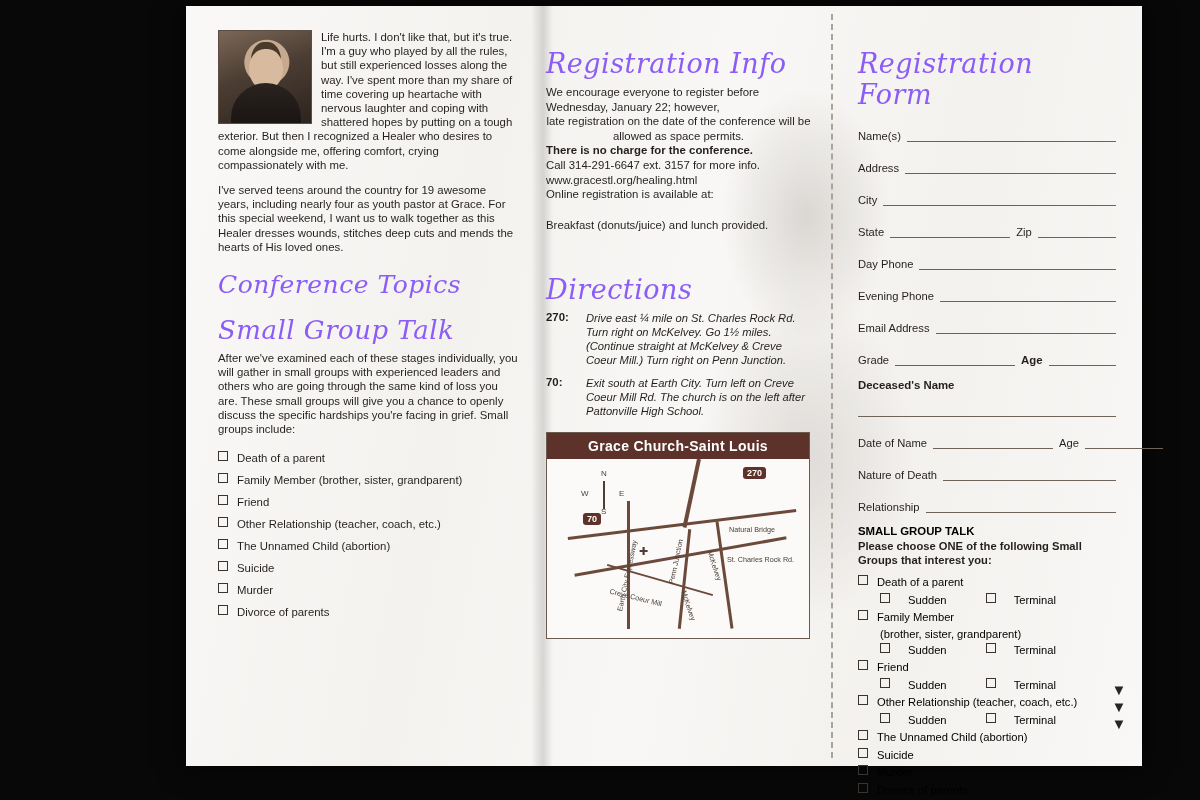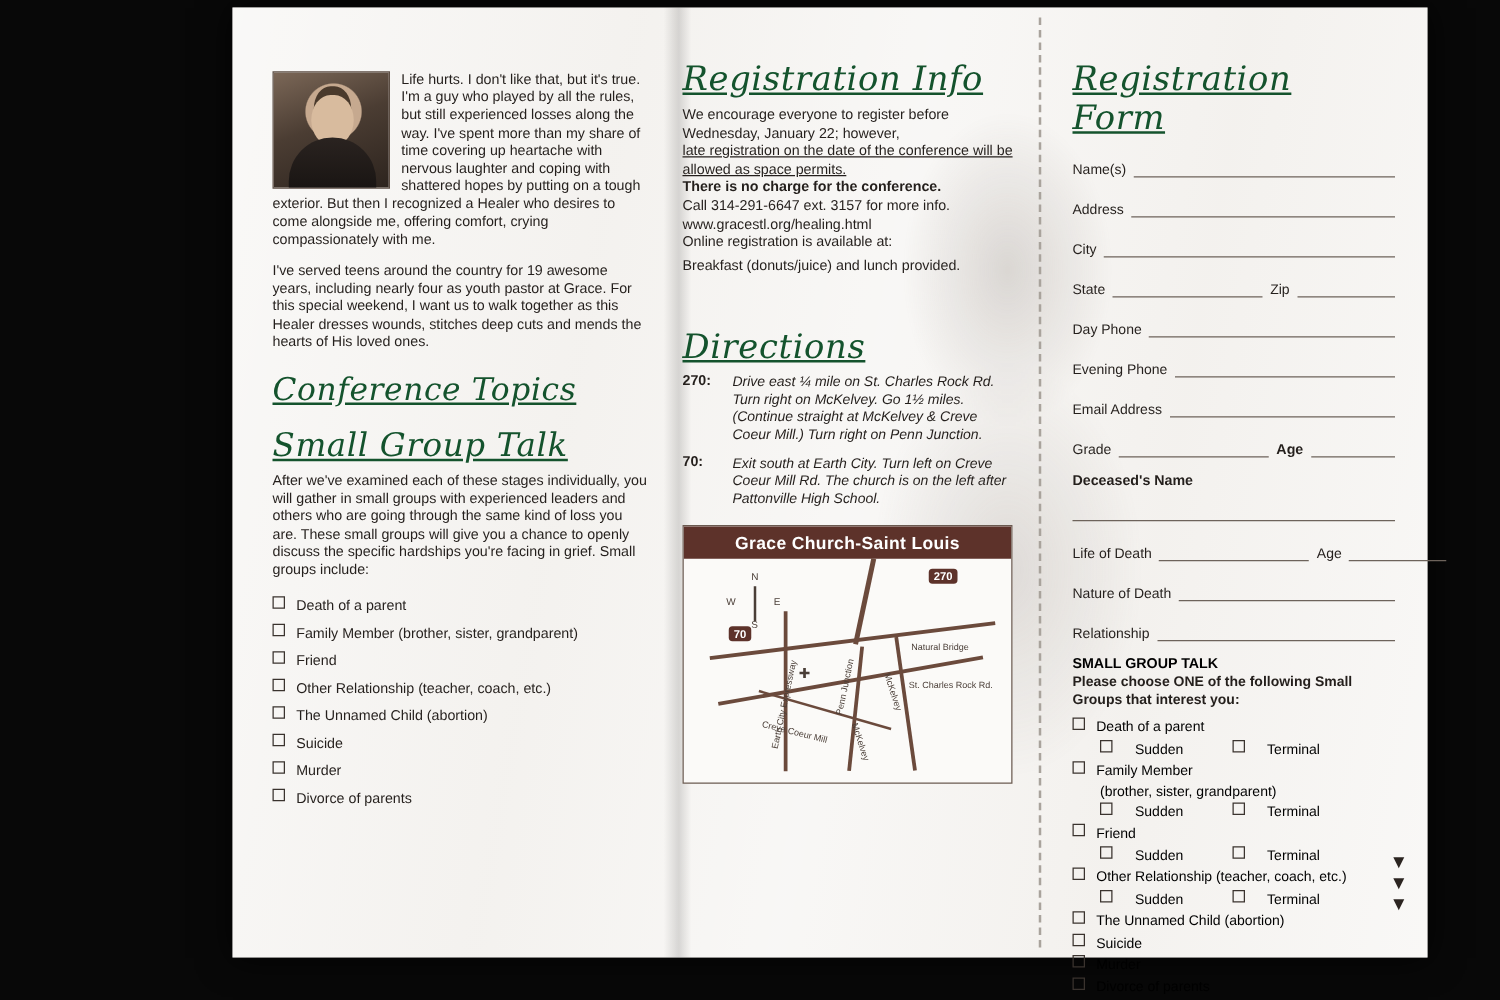--- a/index.html
+++ b/index.html
@@ -45,23 +45,22 @@
   .panel{position:absolute;top:0;}
   .p-left{left:32px;width:300px;}
   .p-mid{left:360px;width:265px;}
   .p-right{left:672px;width:258px;}
 
   
   .script{
     font-family:"DejaVu Serif", serif;
     font-style:italic;
     font-weight:400;
-    color:#14532d;
+    color:#8b5cf6;
     letter-spacing:.5px;
-    text-decoration:underline;
   }
   h1.script{font-size:25px;margin:0 0 6px 0;}
 
   .body-txt{
     font-size:11.4px;line-height:14.2px;color:#241f1c;
     text-align:left;
   }
   .body-txt p{margin:0 0 11px 0;}
 
   
@@ -93,21 +92,21 @@
   
   .chk{list-style:none;margin:8px 0 0 0;padding:0;}
   .chk li{font-size:11.4px;line-height:22px;color:#241f1c;}
   .box{
     display:inline-block;width:8px;height:8px;border:1px solid #3a332e;
     margin-right:9px;vertical-align:1px;background:transparent;
   }
 
   
   .mid-txt{font-size:11.4px;line-height:14.6px;color:#241f1c;}
-  .mid-txt .u{text-decoration:underline;}
+  .mid-txt .u{text-align:center;}
   .mid-txt .b{font-weight:bold;}
 
   .dir-row{display:flex;gap:10px;margin-bottom:9px;}
   .dir-key{font-weight:bold;font-size:11.4px;width:30px;flex:none;color:#241f1c;}
   .dir-val{font-size:11.2px;line-height:14px;font-style:italic;color:#241f1c;}
 
   
   .mapbox{
     margin-top:14px;width:262px;height:205px;border:1px solid #6a5a50;
     background:#fbfaf8;position:relative;overflow:hidden;
@@ -152,21 +151,21 @@
 </style>
 </head>
 <body>
 
 <div id="stage">
   <div class="brochure">
     <div class="fold"></div>
     <div class="watermark"></div>
     <div class="perf"></div>
 
-    <div class="panel p-left" style="top:51px;">
+    <div class="panel p-left" style="top:24px;">
       <div class="body-txt">
         <div class="photo"></div>
         <p>Life hurts. I don't like that, but it's true. I'm a guy who played by all the rules, but still experienced losses along the way.  I've spent more than my share of time covering up heartache with nervous laughter and coping with shattered hopes by putting on a tough exterior. But then I recognized a Healer who desires to come alongside me, offering comfort, crying compassionately with me.</p>
         <p>I've served teens around the country for 19 awesome years, including nearly four as youth pastor at Grace. For this special weekend, I want us to walk together as this Healer dresses wounds, stitches deep cuts and mends the hearts of His loved ones.</p>
       </div>
 
       <h1 class="script" style="margin-top:16px;">Conference Topics</h1>
 
       <h1 class="script" style="margin-top:16px;font-size:26px;">Small Group Talk</h1>
       <div class="body-txt" style="margin-top:4px;">
@@ -187,21 +186,21 @@
 
     <div class="panel p-mid" style="top:42px;">
       <h1 class="script" style="font-size:27px;">Registration Info</h1>
       <div class="mid-txt">
         <div>We encourage everyone to register before Wednesday, January 22; however,</div>
         <div class="u">late registration on the date of the conference will be allowed as space permits.</div>
         <div class="b">There is no charge for the conference.</div>
         <div>Call 314-291-6647 ext. 3157 for more info.</div>
         <div>www.gracestl.org/healing.html</div>
         <div>Online registration is available at:</div>
-        <div style="margin-top:4px;">Breakfast (donuts/juice) and lunch provided.</div>
+        <div style="margin-top:16px;">Breakfast (donuts/juice) and lunch provided.</div>
       </div>
 
       <h1 class="script" style="font-size:27px;margin-top:42px;">Directions</h1>
 
       <div class="dir-row">
         <div class="dir-key">270:</div>
         <div class="dir-val">Drive east ¼ mile on St. Charles Rock Rd. Turn right on McKelvey. Go 1½ miles. (Continue straight at McKelvey &amp; Creve Coeur Mill.) Turn right on Penn Junction.</div>
       </div>
       <div class="dir-row">
         <div class="dir-key">70:</div>
@@ -283,21 +282,21 @@
         <span class="lab hdr-bold">Age</span>
         <span class="rule"></span>
       </div>
 
       <div class="hdr-bold" style="">Deceased's Name</div>
       <div class="form-line" style="margin-top:14px;">
         <span class="rule"></span>
       </div>
 
       <div class="form-line">
-        <span class="lab">Life of Death</span>
+        <span class="lab">Date of Name</span>
         <span class="rule mid"></span>
         <span class="lab">Age</span>
         <span class="rule short"></span>
       </div>
       <div class="form-line">
         <span class="lab">Nature of Death</span>
         <span class="rule"></span>
       </div>
       <div class="form-line">
         <span class="lab">Relationship</span>

